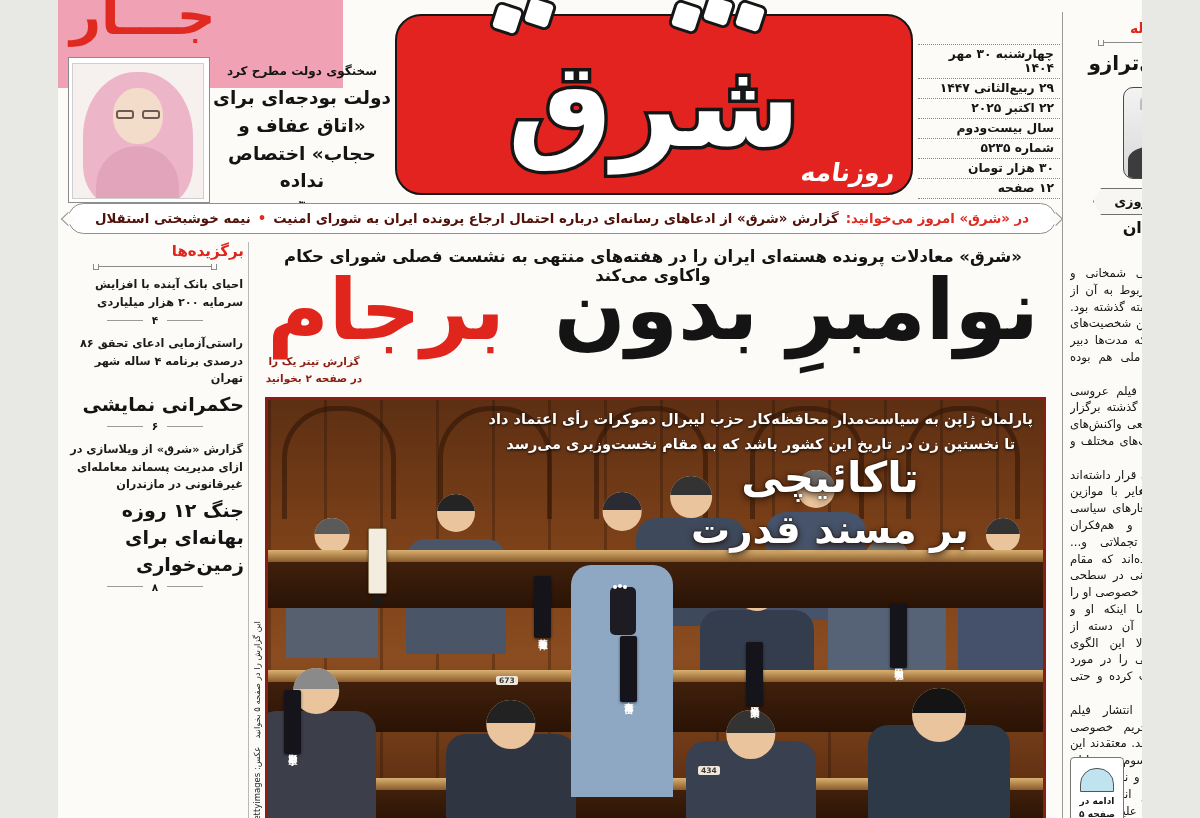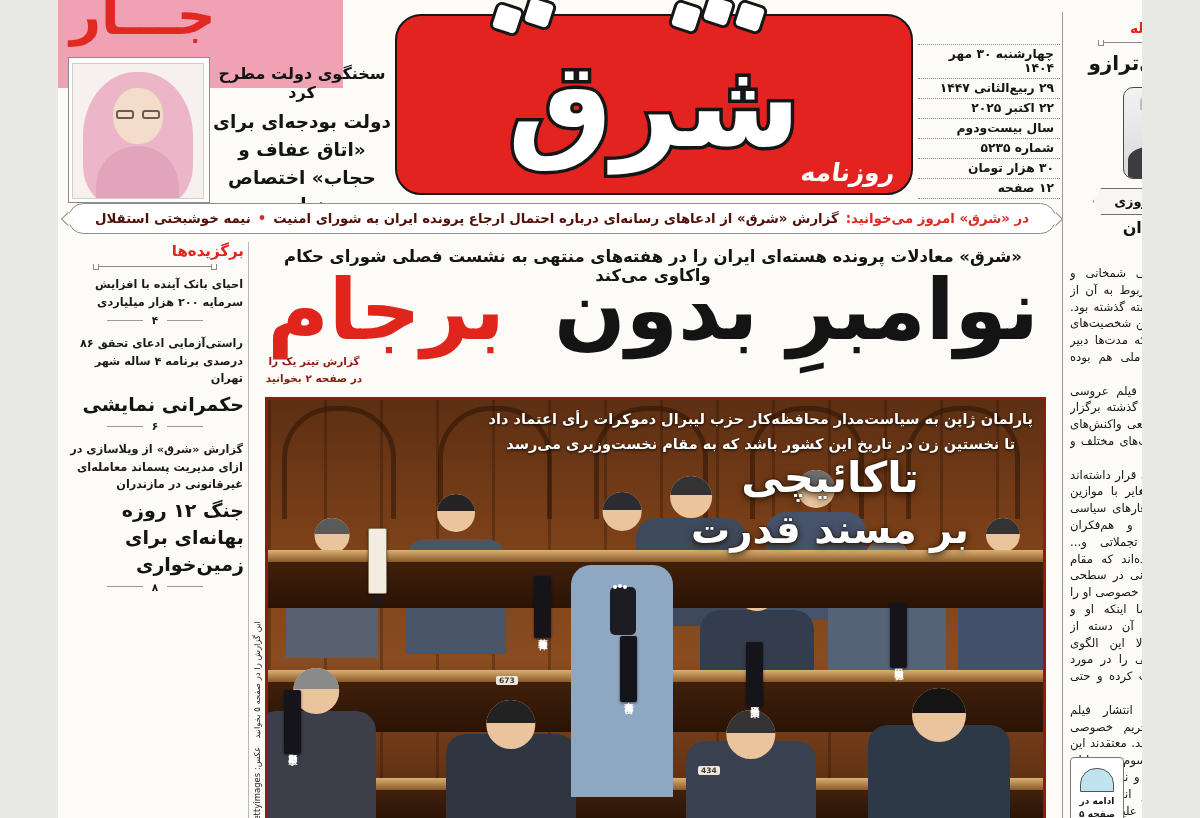--- a/index.html
+++ b/index.html
@@ -11,21 +11,21 @@
   .tl-photo{position:absolute;left:10px;top:57px;width:142px;height:146px;background:#fff;
             border:1px solid #8c8c8c;padding:5px;box-sizing:border-box}
   .tl-in{width:100%;height:100%;background:#f6f1ee;border:1px solid #cfcfcf;position:relative;overflow:hidden}
   .hijab{position:absolute;left:8%;top:6%;width:84%;height:100%;background:#ecb6c8;border-radius:48% 48% 30% 30%}
   .hijab::after{content:"";position:absolute;left:12%;top:55%;width:76%;height:60%;background:#e2a4bb;border-radius:50% 50% 0 0}
   .face{position:absolute;left:31%;top:18%;width:38%;height:42%;background:#f4dcca;border-radius:48%}
   .glasses{position:absolute;left:33%;top:34%;width:34%;height:9px}
   .glasses i{position:absolute;top:0;width:42%;height:100%;border:2px solid #6b5a52;border-radius:3px;box-sizing:border-box}
   .glasses i:first-child{left:0}.glasses i:last-child{right:0}
   .tl-text{position:absolute;left:150px;top:64px;width:188px;text-align:center}
-  .tl-kicker{font-size:16px;font-weight:bold}
+  .tl-kicker{font-size:12px;font-weight:bold}
   .tl-head{font-size:18.5px;font-weight:bold;line-height:1.5;margin-top:6px}
   
   .logo{position:absolute;left:337px;top:14px;width:518px;height:181px;background:#e2231f;
         border:2px solid #161616;border-radius:26px;box-sizing:border-box}
   .logo svg{position:absolute;left:0;top:-8px;width:100%;height:105%}
   .logo .sub{position:absolute;right:16px;bottom:6px;color:#fff;font-size:25px;font-weight:bold;transform:skewX(-8deg)}
   .dot{position:absolute;width:24px;height:24px;background:#fff;border:3px solid #161616;border-radius:7px;transform:rotate(18deg)}
   
   .dates{position:absolute;left:860px;top:44px;width:142px;font-size:12.3px;font-weight:bold}
   .dates div{padding:2px 6px 3px;border-bottom:1px dotted #8a8a8a;text-align:right}

